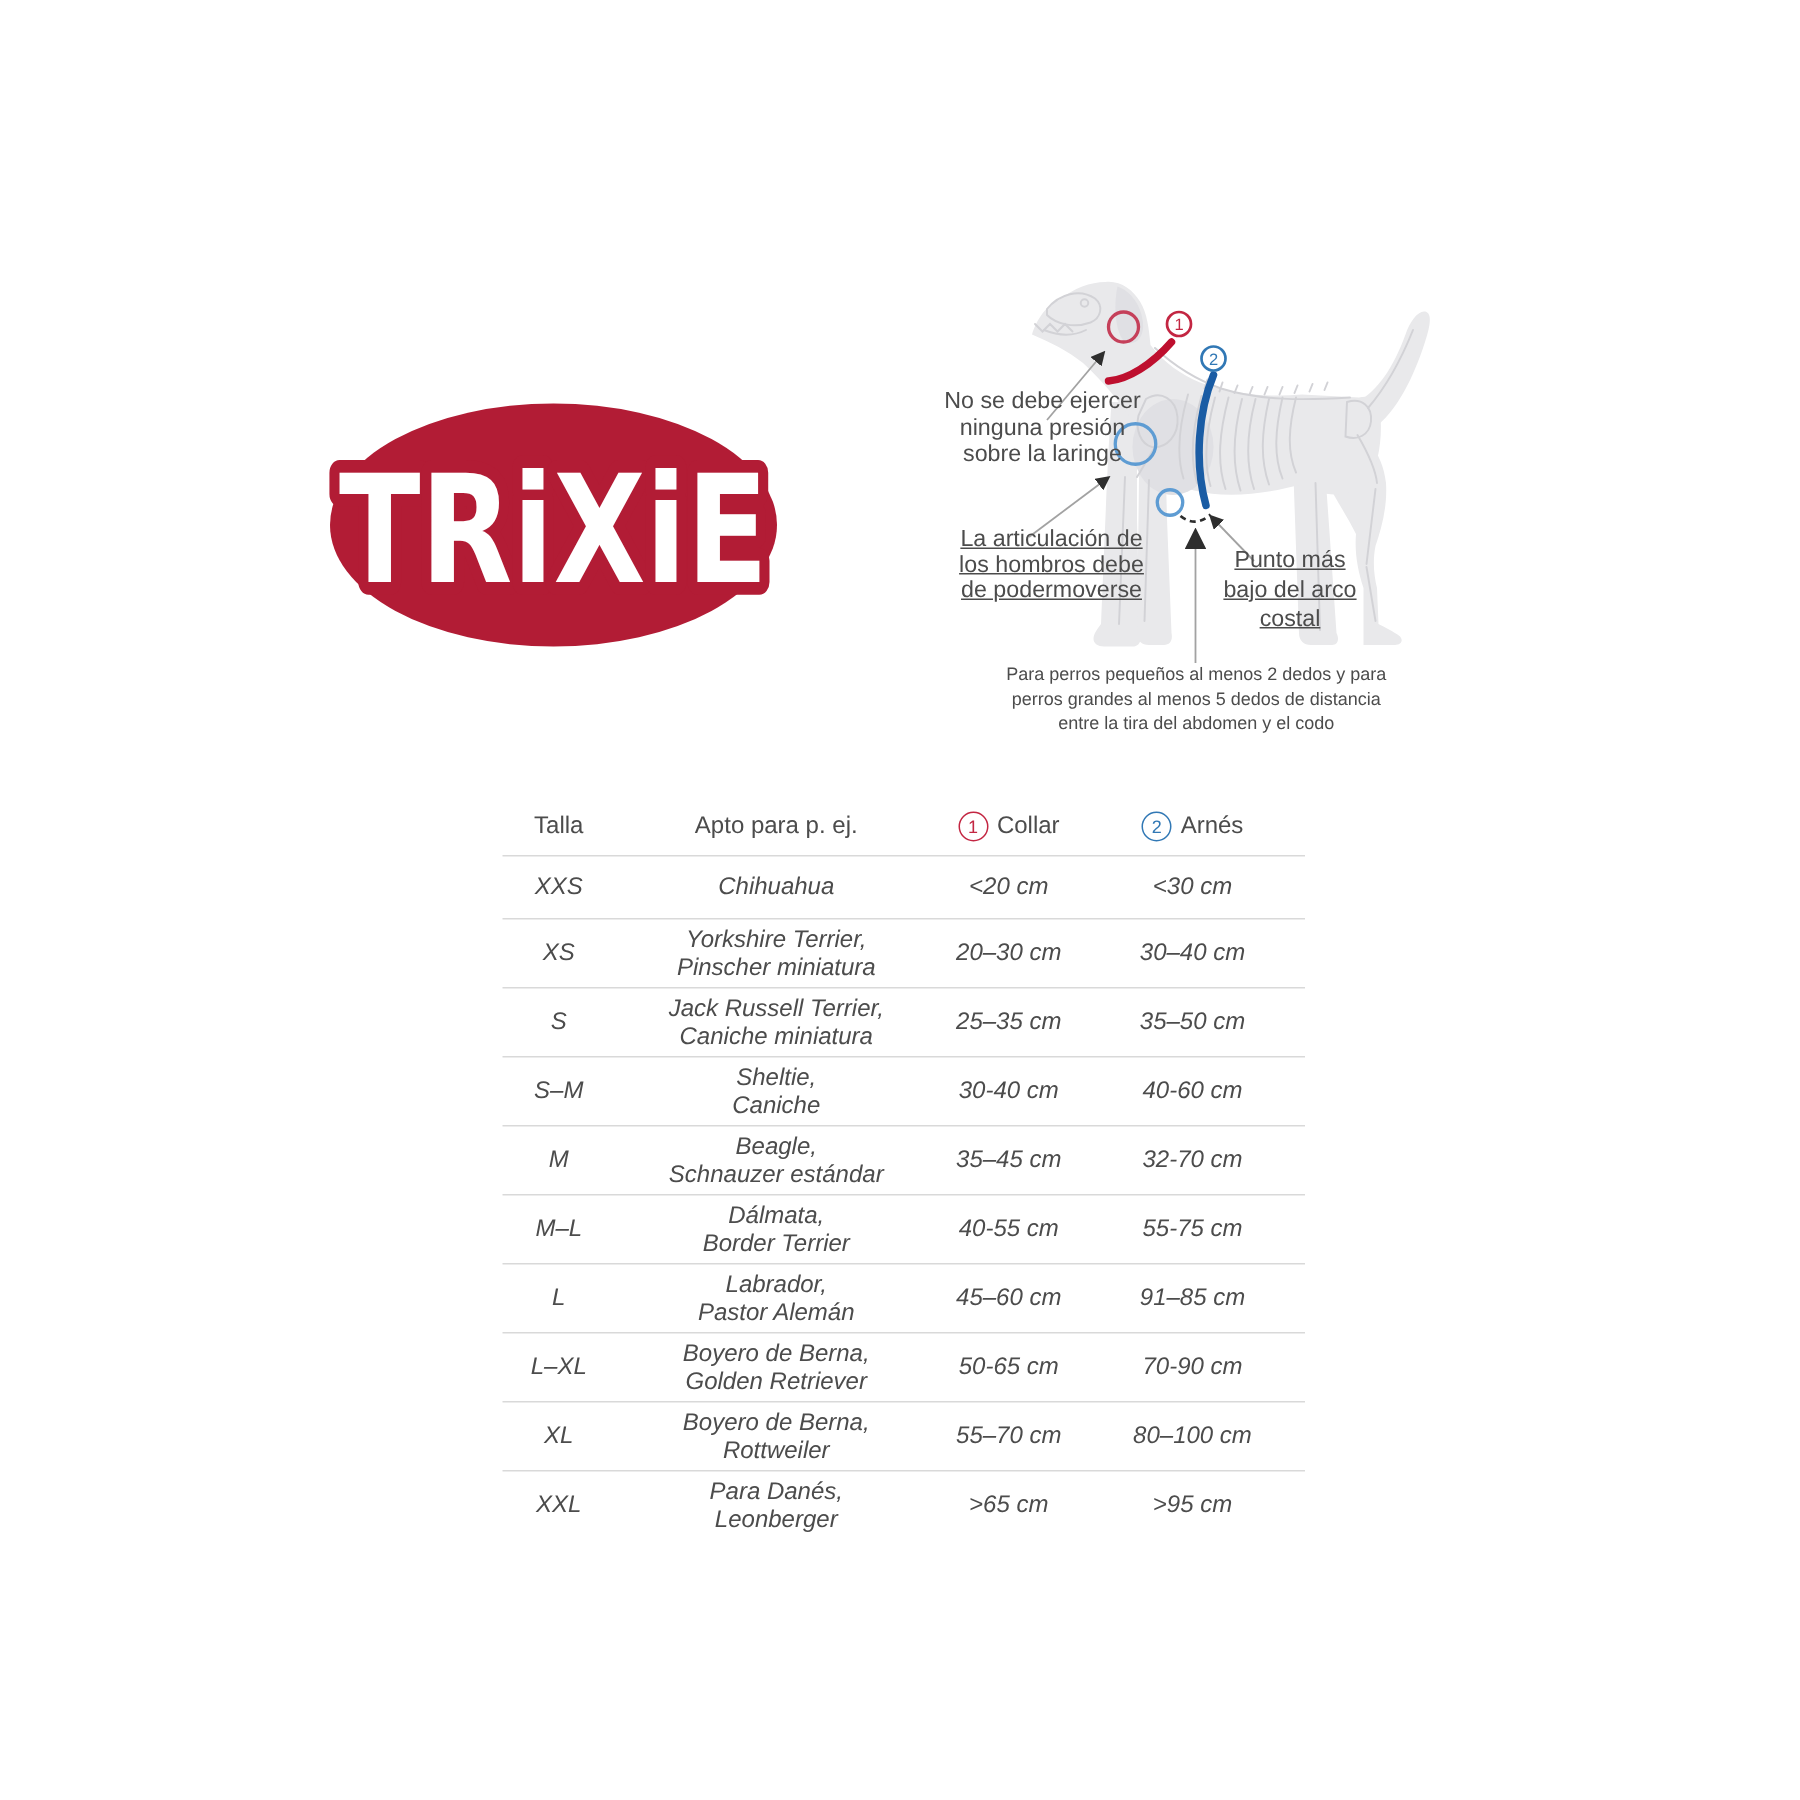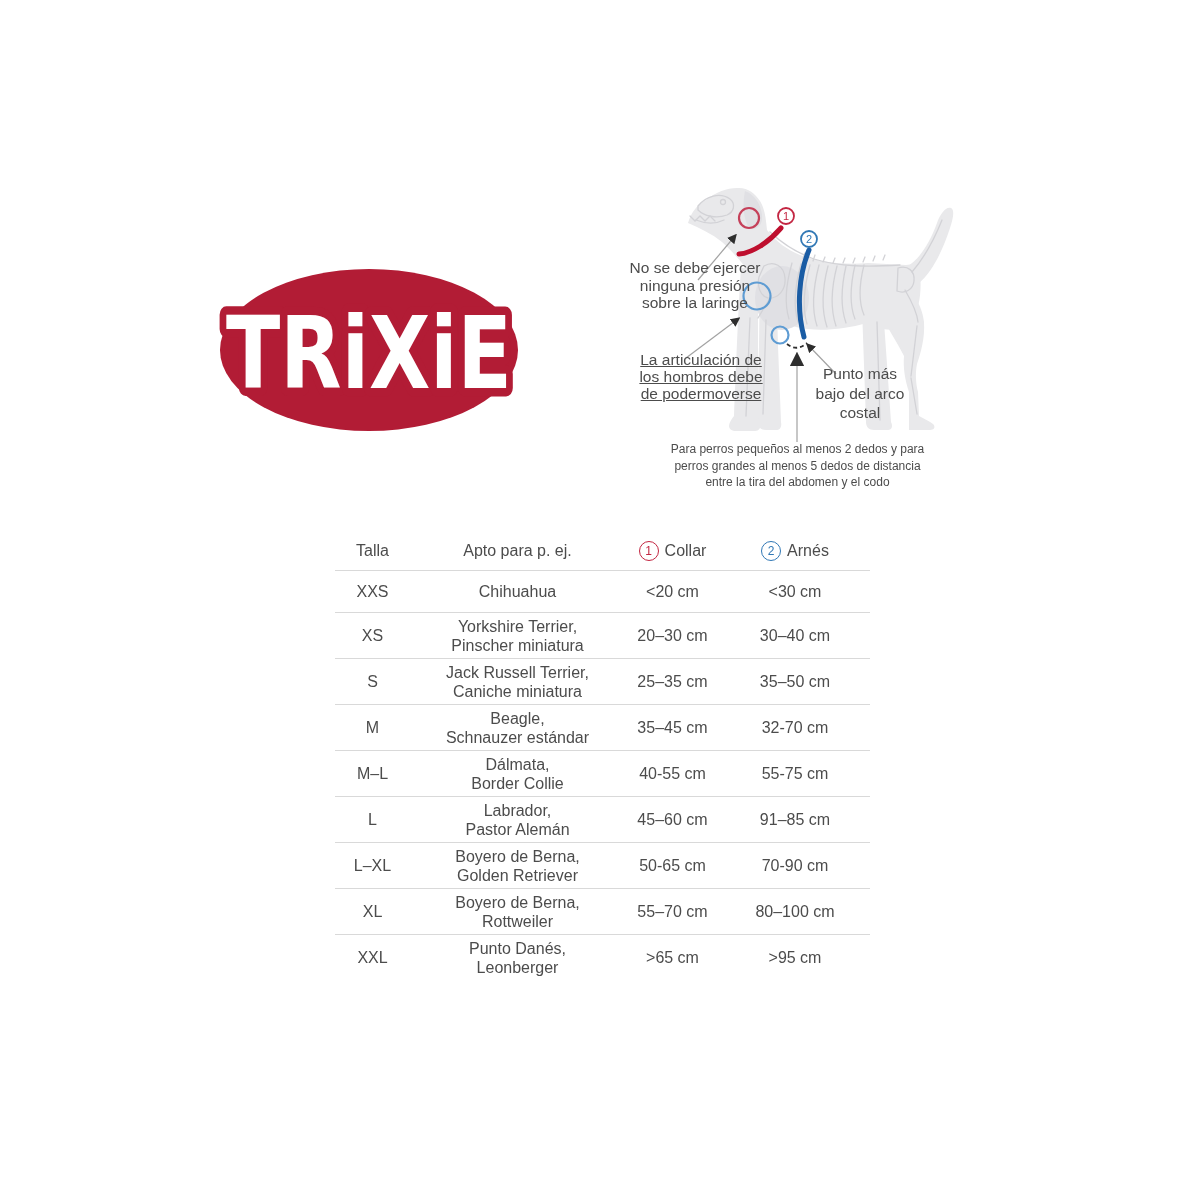--- a/index.html
+++ b/index.html
@@ -38,33 +38,33 @@
   .mnum.blue{fill:var(--marker_blue);}
   .gline{stroke:#a2a2a2;stroke-width:1.2;fill:none;}
   .bline{stroke:#2e2e2e;stroke-width:1.8;fill:none;}
   .dash-arc{stroke:#2e2e2e;stroke-width:1.8;fill:none;stroke-dasharray:4 3;}
   .note{
     position:absolute;white-space:pre-line;
     font-size:15.5px;line-height:17.5px;color:var(--ink);text-align:center;
   }
   #note-laringe{left:15px;top:109px;width:160px;}
   #note-hombros{left:16px;top:201px;width:170px;line-height:17px;text-decoration:underline;}
-  #note-costal{left:200px;top:214px;width:120px;line-height:19.5px;}
+  #note-costal{left:200px;top:214px;width:120px;line-height:19.5px;text-decoration:underline;}
   #note-dedos{left:20px;top:291px;width:355px;font-size:12px;line-height:16.5px;}
   
   #size-table{position:absolute;left:335px;top:531px;width:535px;font-size:16px;}
   .thead,.trow{
     display:grid;grid-template-columns:75px 215px 95px 150px;
     align-items:center;text-align:center;
   }
   .thead{height:39px;border-bottom:1px solid var(--rule);}
   .trow{min-height:45px;border-bottom:1px solid var(--rule);}
   .trow.single{min-height:41px;}
   .trow:last-child{border-bottom:none;}
-  .cell{white-space:pre-line;line-height:19px;padding:2px 0;}
+  .cell{white-space:pre-line;line-height:19px;padding:2px 0;font-style:italic;}
   .th{color:var(--ink);text-align:center;}
   .num-h{display:flex;align-items:center;justify-content:center;gap:6px;}
   .badge{
     display:inline-flex;align-items:center;justify-content:center;
     width:18px;height:18px;border-radius:50%;
     font-size:12px;line-height:1;flex:0 0 auto;
   }
   .badge.red{border:1.8px solid var(--marker_red);color:var(--marker_red);}
   .badge.blue{border:1.8px solid var(--marker_blue);color:var(--marker_blue);}
 </style>
@@ -178,33 +178,40 @@
   </div>
 
   <div class="trow">
     <div class="cell">S</div>
     <div class="cell">Jack Russell Terrier,
 Caniche miniatura</div>
     <div class="cell">25–35 cm</div>
     <div class="cell">35–50 cm</div>
   </div>
 
+  <div class="trow">
+    <div class="cell">S–M</div>
+    <div class="cell">Sheltie,
+Caniche</div>
+    <div class="cell">30-40 cm</div>
+    <div class="cell">40-60 cm</div>
+  </div>
 
   <div class="trow">
     <div class="cell">M</div>
     <div class="cell">Beagle,
 Schnauzer estándar</div>
     <div class="cell">35–45 cm</div>
     <div class="cell">32-70 cm</div>
   </div>
 
   <div class="trow">
     <div class="cell">M–L</div>
     <div class="cell">Dálmata,
-Border Collie</div>
+Border Terrier</div>
     <div class="cell">40-55 cm</div>
     <div class="cell">55-75 cm</div>
   </div>
 
   <div class="trow">
     <div class="cell">L</div>
     <div class="cell">Labrador,
 Pastor Alemán</div>
     <div class="cell">45–60 cm</div>
     <div class="cell">91–85 cm</div>
@@ -221,19 +228,19 @@
   <div class="trow">
     <div class="cell">XL</div>
     <div class="cell">Boyero de Berna,
 Rottweiler</div>
     <div class="cell">55–70 cm</div>
     <div class="cell">80–100 cm</div>
   </div>
 
   <div class="trow">
     <div class="cell">XXL</div>
-    <div class="cell">Punto Danés,
+    <div class="cell">Para Danés,
 Leonberger</div>
     <div class="cell">&gt;65 cm</div>
     <div class="cell">&gt;95 cm</div>
   </div>
 </div>
 </div>
 
 </body></html>

